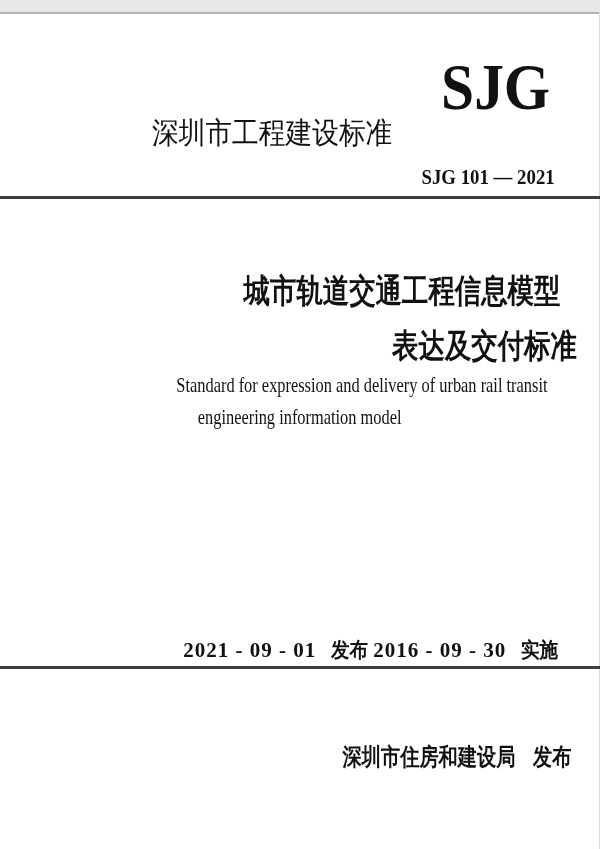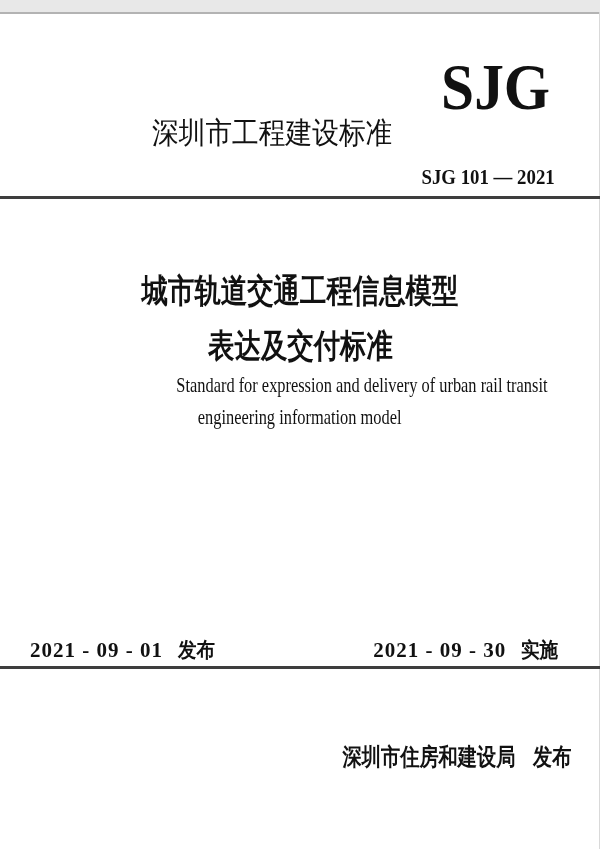--- a/index.html
+++ b/index.html
@@ -75,21 +75,21 @@
     left: 0; right: 0;
     height: 2.5px;
     background: #3e3e3e;
   }
   .rule-top { top: 184px; }
   .rule-bottom { top: 654px; }
 
   .title-line {
     position: absolute;
     left: 0; right: 0;
-    text-align: center;
+    text-align: right;
     font-weight: bold;
     font-size: 33px;
     line-height: 1.1;
     white-space: nowrap;
   }
   .title-line .squeeze {
     display: inline-block;
     transform: scaleX(0.8);
     transform-origin: center;
   }
@@ -113,21 +113,21 @@
   }
   .title-en-1 { top: 361px; text-align: right; }
   .title-en-2 { top: 393px; }
 
   .dates-row {
     position: absolute;
     top: 624px;
     left: 30px;
     right: 37px;
     display: flex;
-    justify-content: space-between;
+    justify-content: flex-end;
     align-items: baseline;
     font-size: 21px;
     white-space: nowrap;
   }
   .date-num {
     font-family: "Liberation Serif", "DejaVu Serif", serif;
     font-weight: bold;
     letter-spacing: 1px;
   }
   .date-label {
@@ -187,21 +187,21 @@
   <div class="title-en title-en-2">
     <span class="squeeze">engineering information model</span>
   </div>
 
   <div class="dates-row">
     <div>
       <span class="date-num">2021 - 09 - 01</span>
       <span class="date-label">发布</span>
     </div>
     <div>
-      <span class="date-num">2021 - 09 - 30</span>
+      <span class="date-num">2016 - 09 - 30</span>
       <span class="date-label">实施</span>
     </div>
   </div>
 
   <div class="rule rule-bottom"></div>
 
   <div class="publisher-row">
     <span class="squeeze">
       <span>深圳市住房和建设局</span><span class="publish-label">发布</span>
     </span>

